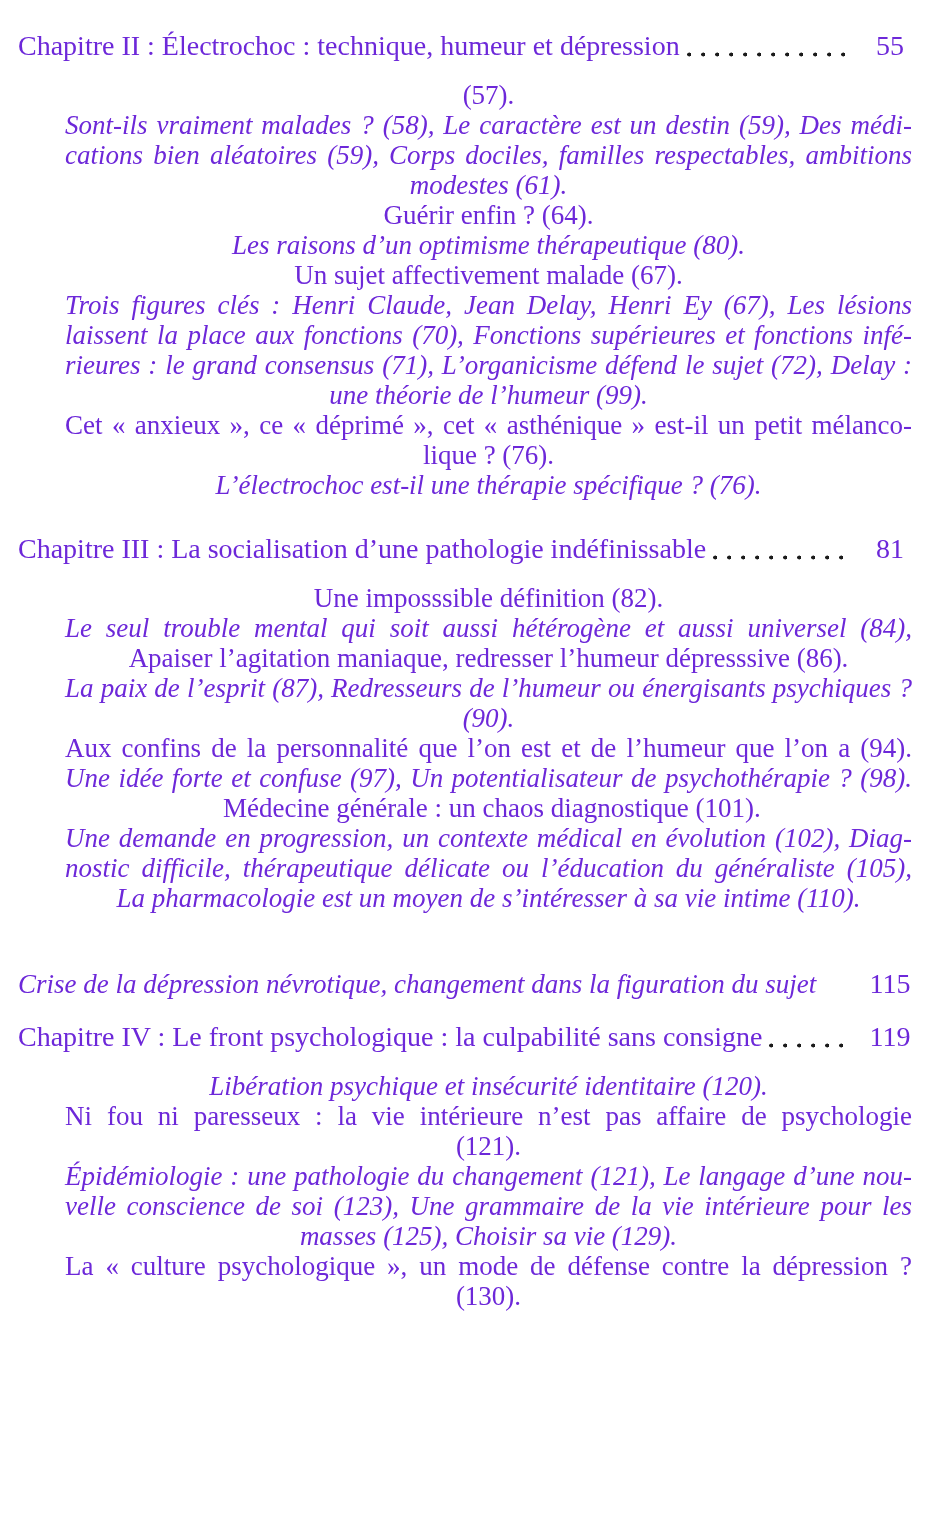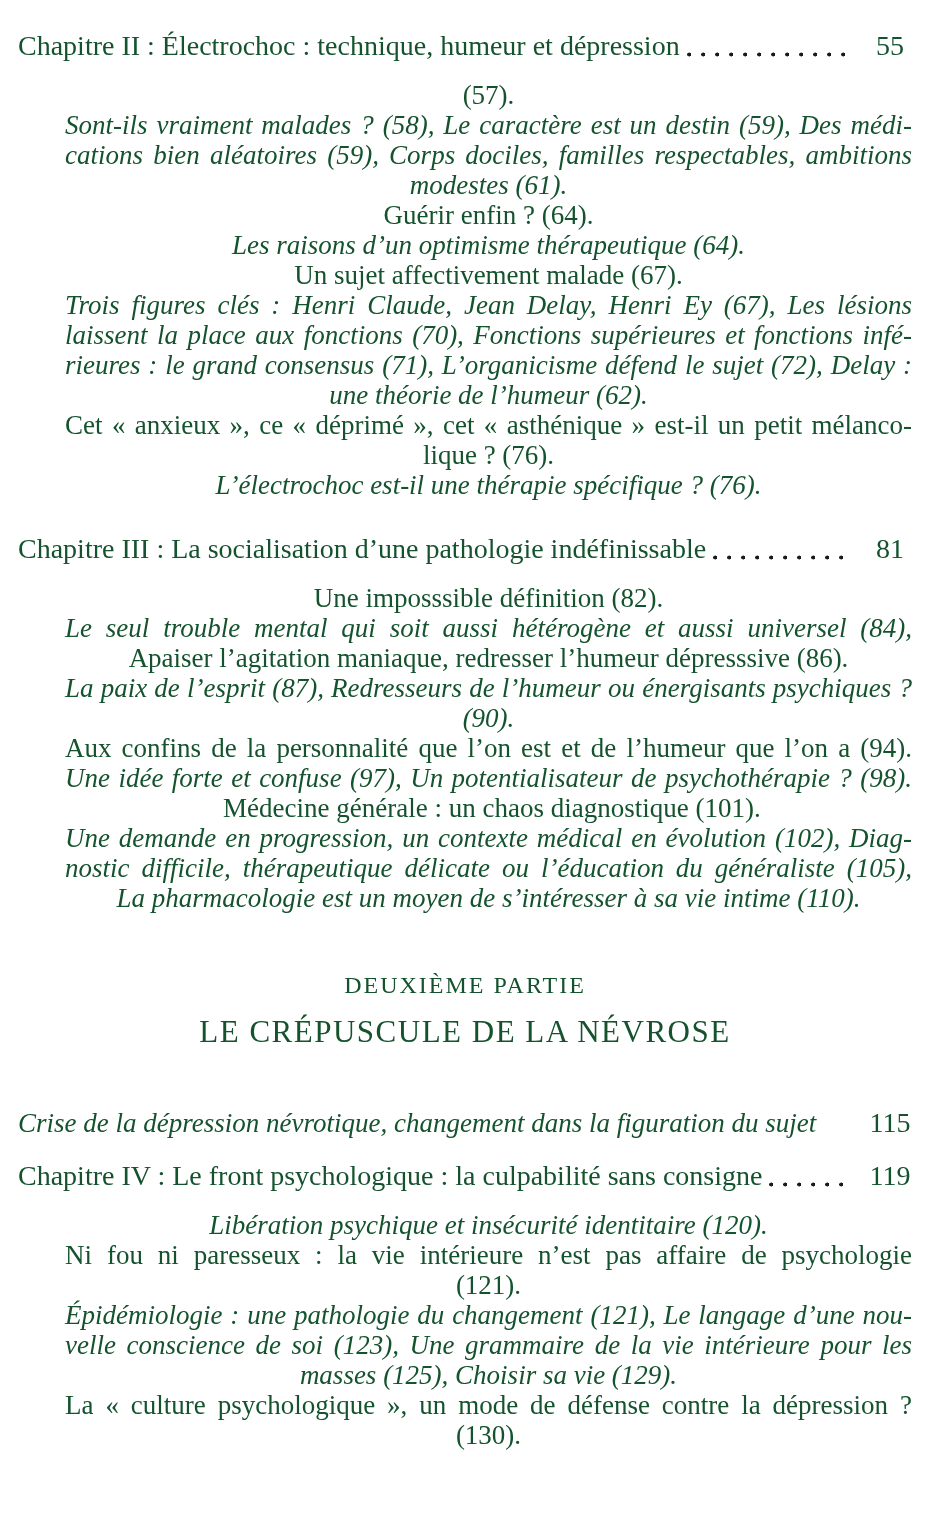--- a/index.html
+++ b/index.html
@@ -3,21 +3,21 @@
 <meta charset="utf-8">
 <style>
   html, body { margin: 0; padding: 0; background: #ffffff; }
   .page {
     position: relative;
     width: 930px;
     height: 1525px;
     box-sizing: border-box;
     padding: 28px 18px 0 18px;
     background: #ffffff;
-    color: #14532d;
+    color: #6d28d9;
     font-family: "Liberation Serif", "DejaVu Serif", serif;
     overflow: hidden;
   }
   
   .chapter-heading {
     display: flex;
     align-items: baseline;
     font-size: 28px;
     line-height: 36px;
     white-space: nowrap;
@@ -86,30 +86,30 @@
           </div>
           <div class="toc-entry italic">
             <div class="line j">Sont-ils vraiment malades ? (58), Le caractère est un destin (59), Des médi-</div>
             <div class="line j">cations bien aléatoires (59), Corps dociles, familles respectables, ambitions</div>
             <div class="line">modestes (61).</div>
           </div>
           <div class="toc-entry roman">
             <div class="line">Guérir enfin ? (64).</div>
           </div>
           <div class="toc-entry italic">
-            <div class="line">Les raisons d’un optimisme thérapeutique (64).</div>
+            <div class="line">Les raisons d’un optimisme thérapeutique (80).</div>
           </div>
           <div class="toc-entry roman">
             <div class="line">Un sujet affectivement malade (67).</div>
           </div>
           <div class="toc-entry italic">
             <div class="line j">Trois figures clés : Henri Claude, Jean Delay, Henri Ey (67), Les lésions</div>
             <div class="line j">laissent la place aux fonctions (70), Fonctions supérieures et fonctions infé-</div>
             <div class="line j">rieures : le grand consensus (71), L’organicisme défend le sujet (72), Delay :</div>
-            <div class="line">une théorie de l’humeur (62).</div>
+            <div class="line">une théorie de l’humeur (99).</div>
           </div>
           <div class="toc-entry roman">
             <div class="line j">Cet « anxieux », ce « déprimé », cet « asthénique » est-il un petit mélanco-</div>
             <div class="line">lique ? (76).</div>
           </div>
           <div class="toc-entry italic">
             <div class="line">L’électrochoc est-il une thérapie spécifique ? (76).</div>
           </div>
         </div>
       </section>
@@ -142,24 +142,20 @@
           <div class="toc-entry roman">
             <div class="line">&nbsp;Médecine générale : un chaos diagnostique (101).</div>
           </div>
           <div class="toc-entry italic">
             <div class="line j">Une demande en progression, un contexte médical en évolution (102), Diag-</div>
             <div class="line j">nostic difficile, thérapeutique délicate ou l’éducation du généraliste (105),</div>
             <div class="line">La pharmacologie est un moyen de s’intéresser à sa vie intime (110).</div>
           </div>
         </div>
       </section>
-      <section class="part-heading" id="sec-part2">
-        <div class="part-kicker">DEUXIÈME PARTIE</div>
-        <div class="part-title">LE CRÉPUSCULE DE LA NÉVROSE</div>
-      </section>
       <section class="part-intro" id="sec-crise">
         <span class="intro-label">Crise de la dépression névrotique, changement dans la figuration du sujet</span>
         <span class="spacer"></span>
         <span class="pagenum">115</span>
       </section>
       <section class="chapter-block" id="sec-ch4">
         <div class="chapter-heading">
           <span class="chapter-title">Chapitre IV : Le front psychologique : la culpabilité sans consigne</span>
           <span class="dot-leader"></span>
           <span class="pagenum">119</span>

